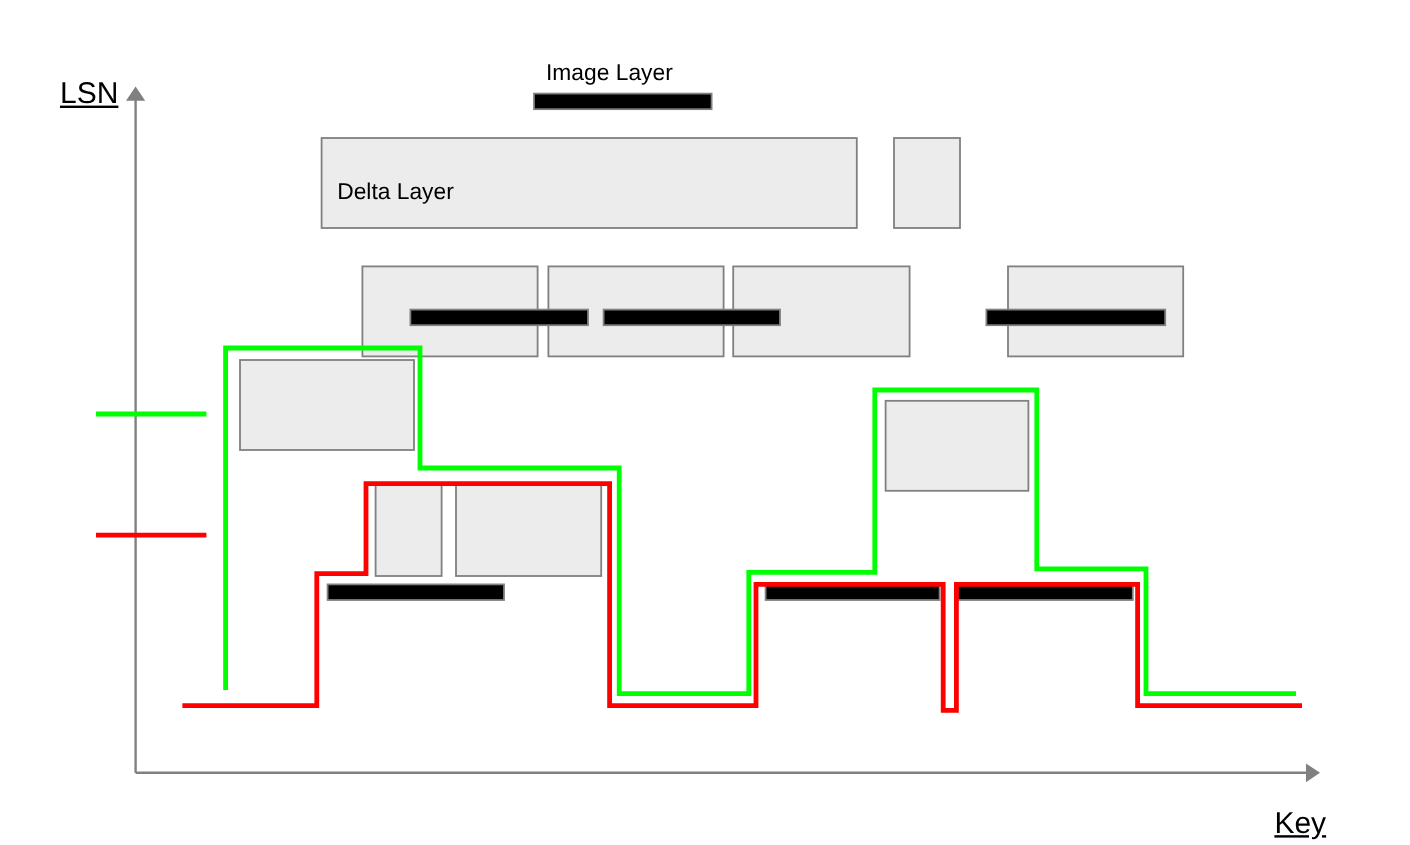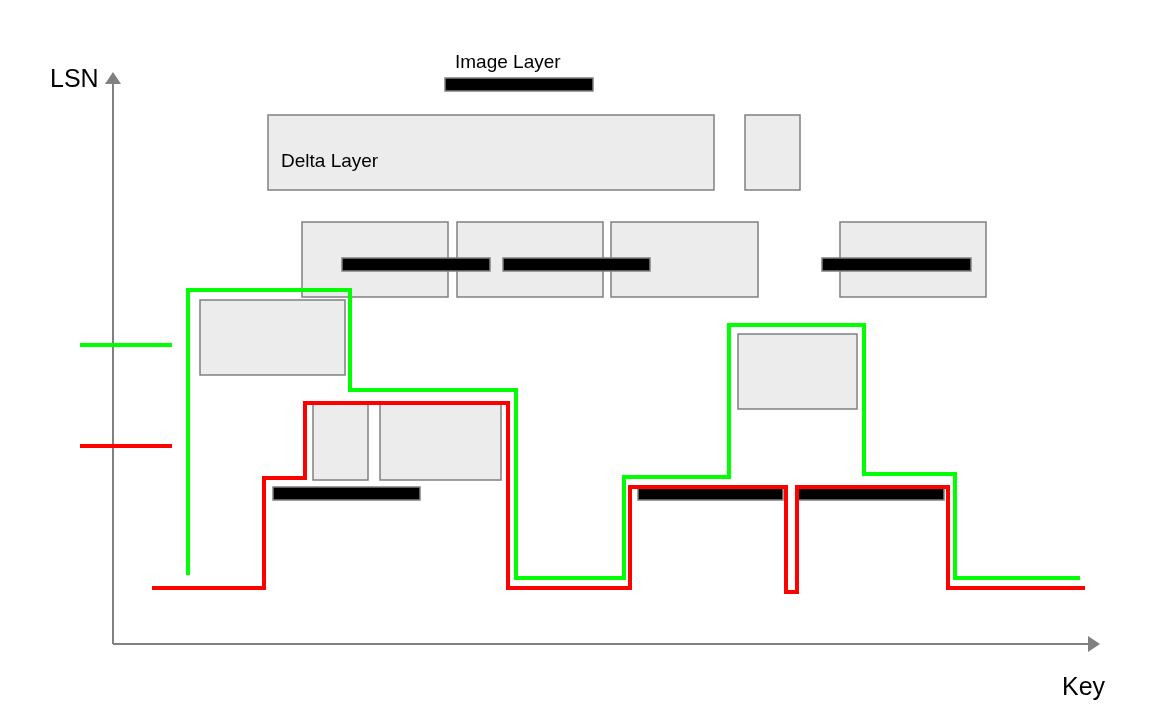--- a/index.html
+++ b/index.html
@@ -23,20 +23,21 @@
     top: 0;
     width: 1175px;
     height: 704px;
   }
   .axis-label {
     position: absolute;
     font-family: "Liberation Sans", sans-serif;
     font-size: 25px;
     color: #000000;
     white-space: nowrap;
+    text-decoration: underline;
   }
   #lsn-label { left: 50px; top: 64px; }
   #key-label { left: 1062px; top: 660px; margin-top: 12px; }
   .box-label {
     position: absolute;
     font-family: "Liberation Sans", sans-serif;
     font-size: 19px;
     color: #000000;
     white-space: nowrap;
     text-align: center;

